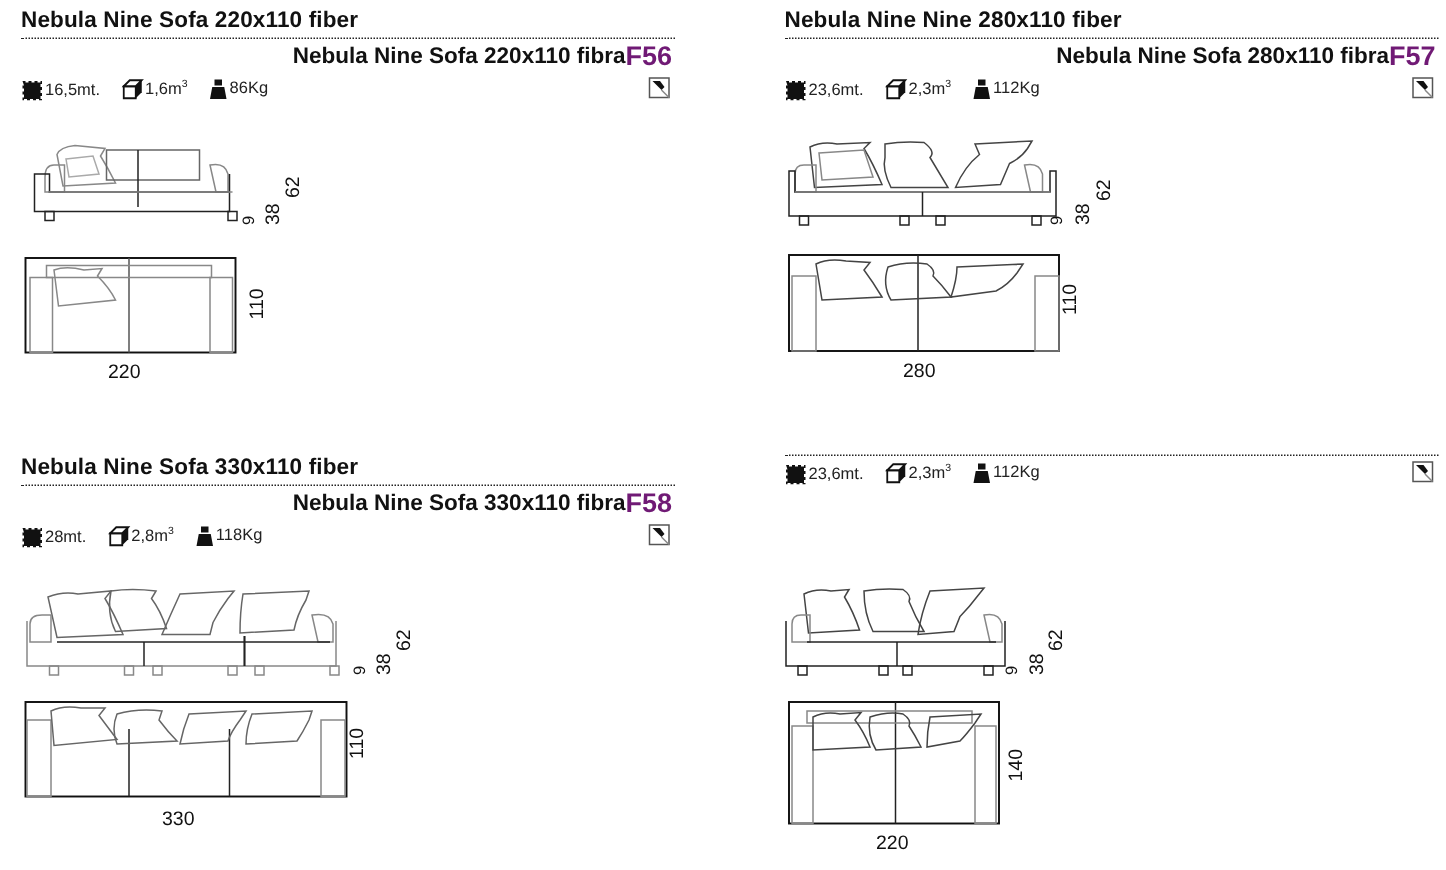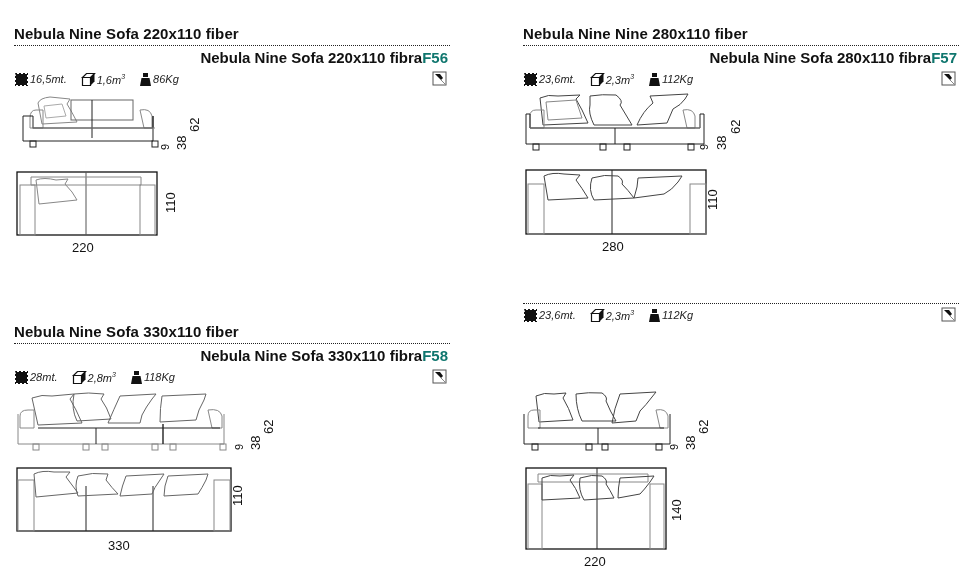--- a/index.html
+++ b/index.html
@@ -1,25 +1,25 @@
 <!DOCTYPE html>
 <html><head>
 <meta charset="utf-8">
 <style>
   html, body { margin:0; padding:0; background:#ffffff; }
   body { width:964px; height:580px; position:relative; overflow:hidden;
          font-family:"Liberation Sans", sans-serif; color:#111; }
   .card { position:absolute; width:436px; }
-  .title-en { font-weight:bold; font-size:15px; letter-spacing:0.1px; height:20px; line-height:20px; color:#111;margin-top:20px; }
+  .title-en { font-weight:bold; font-size:15px; letter-spacing:0.1px; height:20px; line-height:20px; color:#111; }
   .divider { border-top:1.5px dotted #222; margin-top:1px; }
   .row2 { display:flex; justify-content:flex-end; align-items:center; height:22px; }
   .title-it { font-weight:bold; font-size:15px; color:#111; }
-  .code { font-size:15px; font-weight:bold; color:#0f766e; margin-right:2px; }
+  .code { font-size:18px; font-weight:bold; color:#701a75; margin-right:2px; }
   .specs { display:flex; align-items:center; height:22px; font-size:11px; color:#222; justify-content:space-between; }
-  .spec-group { display:flex; align-items:flex-start; gap:6px;font-style:italic; }
+  .spec-group { display:flex; align-items:flex-end; gap:6px; }
   .spec { display:flex; align-items:center; gap:1px; margin-right:8px; }
   .spec svg { display:block; }
   .spec-val { font-size:11px; }
   .spec-val sup { font-size:7px; }
   .corner-icon { width:16px; height:16px; }
   .drawing { position:absolute; }
   .dim { font-size:13px; font-family:"Liberation Sans", sans-serif; fill:#111; }
   .dim-small { font-size:11px; font-family:"Liberation Sans", sans-serif; fill:#111; }
 </style>
 </head>

